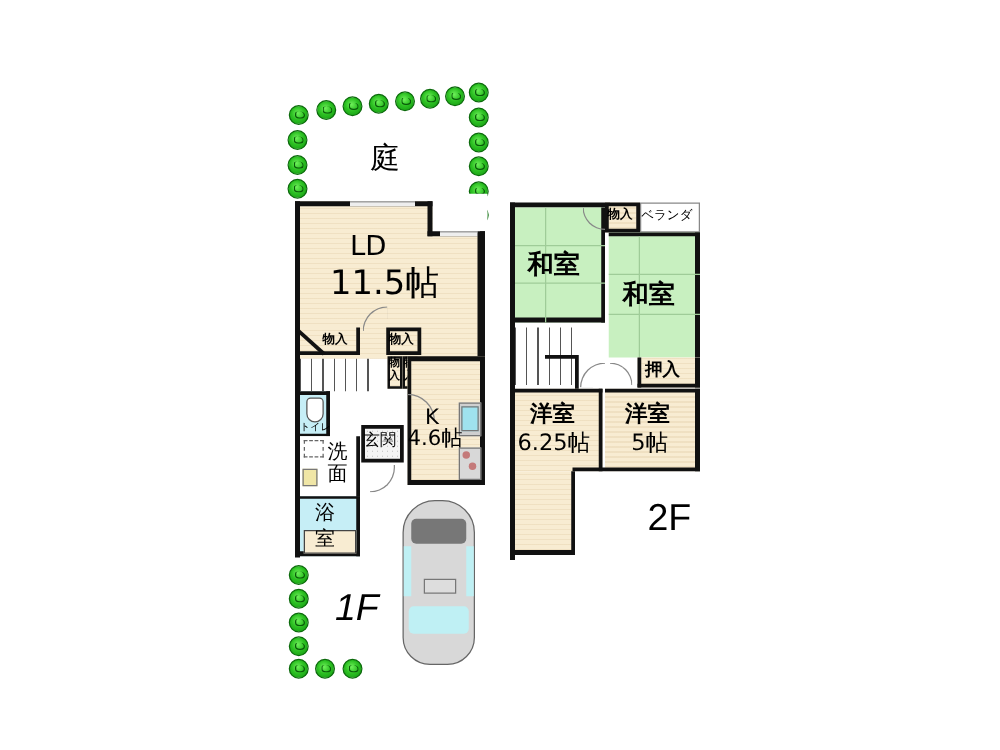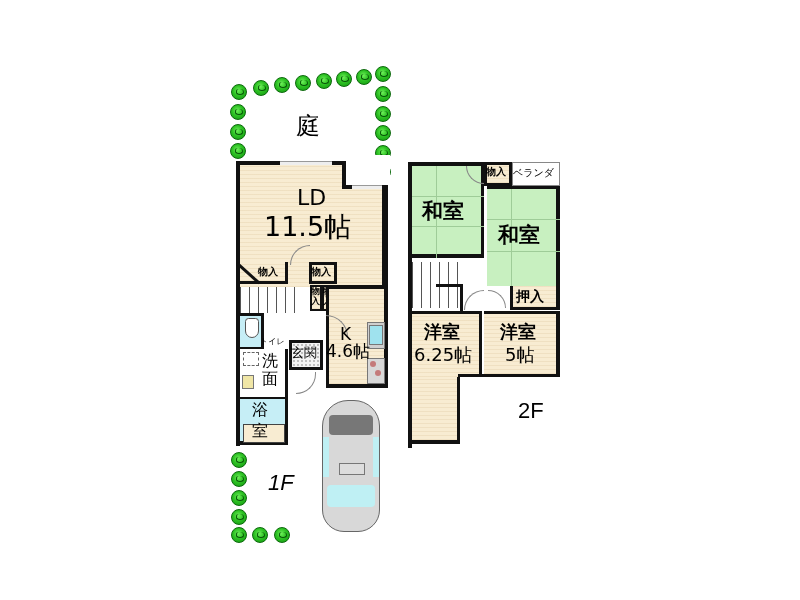--- a/index.html
+++ b/index.html
@@ -8,21 +8,21 @@
   .room{position:absolute;box-sizing:border-box;}
   .wood{background-color:#f8ecd2;background-image:repeating-linear-gradient(0deg,rgba(200,170,120,0.18) 0 1px,transparent 1px 4px);}
   .tatami{background:#c8f0c0;}
   .wet{background:#c6eef6;}
   .lbl{position:absolute;color:#000;text-align:center;line-height:1.1;white-space:nowrap;}
   .wall{position:absolute;background:#111;}
   .tree{position:absolute;width:16px;height:16px;border-radius:50%;background:radial-gradient(circle at 45% 40%,#6ef05a 0,#2cc022 45%,#119410 100%);border:1px solid #0b6a0b;box-sizing:border-box;}
   .tree::after{content:"";position:absolute;left:4px;top:4px;width:6px;height:5px;border:1px solid #0a5a0a;border-radius:40% 60% 50% 50%;border-top:none;}
   .door-arc{position:absolute;border:1px solid #888;box-sizing:border-box;}
   .stairs{position:absolute;background-image:repeating-linear-gradient(90deg,#555 0 1px,transparent 1px 9px);background-color:#fff;}
-  .floor-label{position:absolute;font-family:"Liberation Sans",sans-serif;font-size:22px;color:#000;}
+  .floor-label{position:absolute;font-family:"Liberation Sans",sans-serif;font-size:30px;color:#000;}
 </style>
 </head>
 <body>
 
 <div>
 
   <div class="tree" style="left:231px;top:84px"></div>
   <div class="tree" style="left:253px;top:80px"></div>
   <div class="tree" style="left:274px;top:77px"></div>
   <div class="tree" style="left:295px;top:75px"></div>
@@ -57,21 +57,21 @@
   <div class="room wood" style="left:236px;top:161px;width:150px;height:126px;border:4px solid #111;border-bottom:none;"></div>
 
   <div class="abs" style="left:346px;top:155px;width:44px;height:32px;background:#fff;"></div>
   <div class="wall" style="left:342px;top:161px;width:4px;height:28px;"></div>
   <div class="wall" style="left:342px;top:185px;width:46px;height:4px;"></div>
   <div class="wall" style="left:384px;top:185px;width:4px;height:102px;"></div>
 
   <div class="abs" style="left:280px;top:161px;width:52px;height:3px;background:#eee;border-top:1px solid #999;"></div>
   <div class="abs" style="left:352px;top:185px;width:30px;height:3px;background:#eee;border-top:1px solid #999;"></div>
 
-  <div class="lbl" style="left:297px;top:186px;font-size:22px;">LD</div>
+  <div class="lbl" style="left:280px;top:186px;font-size:22px;">LD</div>
   <div class="lbl" style="left:264px;top:212px;font-size:27px;">11.5帖</div>
 
   <div class="door-arc" style="left:290px;top:245px;width:20px;height:20px;border-radius:20px 0 0 0;border-right:none;border-bottom:none;"></div>
 
   <div class="room wood" style="left:240px;top:262px;width:48px;height:22px;border-bottom:3px solid #111;border-right:3px solid #111;"></div>
   <div class="abs" style="left:238px;top:262px;width:30px;height:3px;background:#111;transform:rotate(42deg);transform-origin:0 0;"></div>
   <div class="lbl" style="left:258px;top:266px;font-size:10px;font-weight:bold;">物入</div>
 
   <div class="room wood" style="left:309px;top:262px;width:28px;height:22px;border:3px solid #111;"></div>
   <div class="lbl" style="left:311px;top:266px;font-size:10px;font-weight:bold;">物入</div>
@@ -91,21 +91,21 @@
   <div class="abs" style="left:369px;top:325px;width:12px;height:18px;background:#9fe2ee;border:1px solid #777;"></div>
   <div class="abs" style="left:367px;top:358px;width:16px;height:24px;background:#d8d8d8;border:1px solid #777;"></div>
   <div class="abs" style="left:370px;top:361px;width:6px;height:6px;border-radius:50%;background:#c47a7a;"></div>
   <div class="abs" style="left:375px;top:370px;width:6px;height:6px;border-radius:50%;background:#c47a7a;"></div>
   <div class="door-arc" style="left:326px;top:315px;width:22px;height:22px;border-radius:0 22px 0 0;border-left:none;border-bottom:none;"></div>
   <div class="lbl" style="left:340px;top:325px;font-size:17px;">K</div>
   <div class="lbl" style="left:326px;top:342px;font-size:17px;">4.6帖</div>
 
   <div class="room wet" style="left:240px;top:313px;width:24px;height:36px;border-right:3px solid #111;border-bottom:2px solid #111;border-top:3px solid #111;"></div>
   <div class="abs" style="left:245px;top:318px;width:12px;height:18px;border:1px solid #555;border-radius:4px 4px 8px 8px;background:#fff;"></div>
-  <div class="lbl" style="left:240px;top:338px;font-size:8px;margin-left:20px;">トイレ</div>
+  <div class="lbl" style="left:240px;top:338px;font-size:8px;">トイレ</div>
 
   <div class="room" style="left:289px;top:340px;width:34px;height:30px;background:#f3f3f3;background-image:radial-gradient(#bbb 0.7px,transparent 0.8px);background-size:4px 4px;border:3px solid #111;"></div>
   <div class="lbl" style="left:291px;top:346px;font-size:13px;">玄関</div>
   <div class="door-arc" style="left:296px;top:372px;width:20px;height:22px;border-radius:0 0 20px 0;border-left:none;border-top:none;"></div>
 
   <div class="room" style="left:240px;top:349px;width:48px;height:48px;background:#fff;border-right:3px solid #111;"></div>
   <div class="abs" style="left:243px;top:352px;width:14px;height:12px;border:1px dashed #666;"></div>
   <div class="abs" style="left:242px;top:375px;width:10px;height:12px;background:#f0e6a6;border:1px solid #777;"></div>
   <div class="lbl" style="left:262px;top:352px;font-size:16px;white-space:pre;">洗
 面</div>

